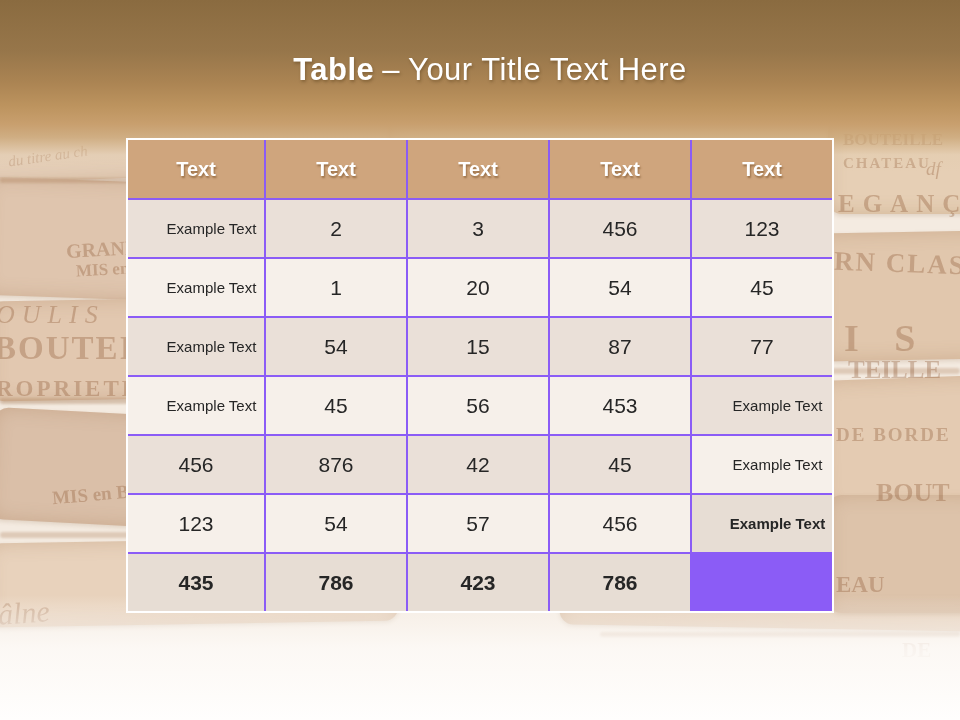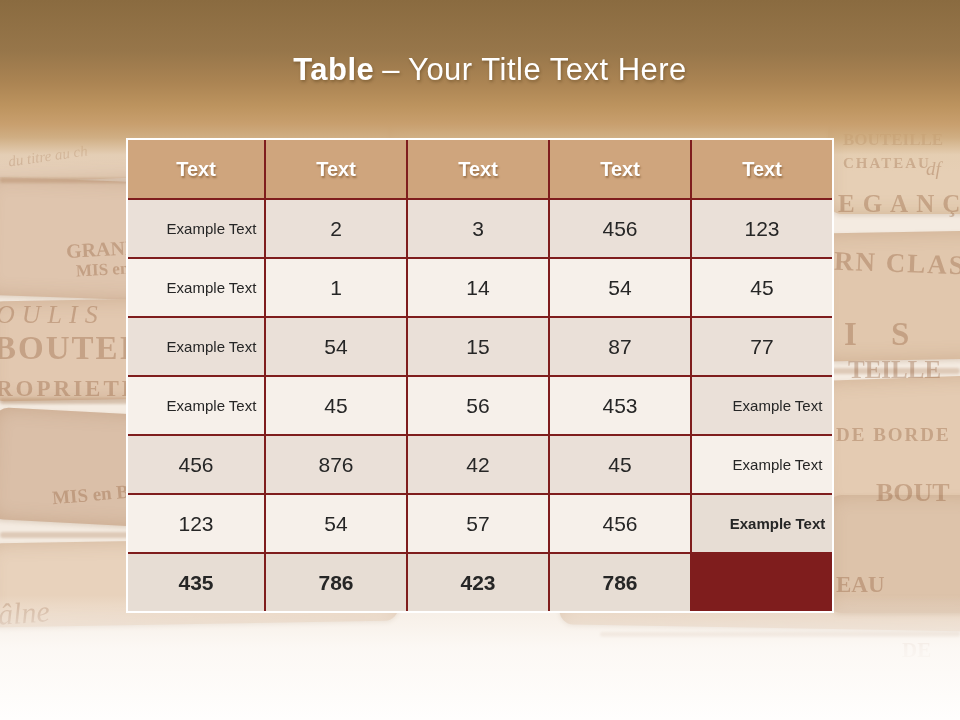--- a/index.html
+++ b/index.html
@@ -37,21 +37,21 @@
     position:absolute;top:52px;left:0;width:100%;text-align:center;
     color:#ffffff;font-size:31px;letter-spacing:.5px;
     text-shadow:1px 2px 3px rgba(70,45,15,.35);
   }
   .title .bold{font-weight:bold;margin-left:20px;}
   .title .dash{margin:0 8px;}
   
   .tbl{
     position:absolute;left:126px;top:138px;width:708px;box-sizing:border-box;
     display:grid;grid-template-columns:136px 140px 140px 140px 140px;
-    gap:2px;background:#7f1d1d;border:2px solid #ffffff;
+    gap:2px;background:#8b5cf6;border:2px solid #ffffff;
   }
   .cell{
     display:flex;align-items:center;justify-content:center;
     color:#262626;font-size:21px;
   }
   .cell.hdr{
     height:58px;background:#cfa57d;color:#ffffff;font-weight:bold;font-size:20px;
     text-shadow:1px 2px 2px rgba(110,70,30,.55);
   }
   .cell.lbl{font-size:15px;padding-left:31px;}
@@ -88,21 +88,21 @@
     <div class="cork-text script" style="left:-4px;top:300px;font-size:26px;letter-spacing:7px;">OULIS</div>
     <div class="cork-text" style="left:-6px;top:330px;font-size:33px;letter-spacing:2px;">BOUTEILLÉ</div>
     <div class="cork-text" style="left:-4px;top:376px;font-size:23px;letter-spacing:3px;">ROPRIETE</div>
     <div class="cork-text" style="left:52px;top:484px;font-size:19px;transform:rotate(-5deg);">MIS en B</div>
     <div class="cork-text script" style="left:-2px;top:596px;font-size:30px;transform:rotate(-4deg);opacity:.3;">âlne</div>
     <div class="cork-text" style="left:843px;top:130px;font-size:17px;">BOUTEILLE</div>
     <div class="cork-text" style="left:843px;top:155px;font-size:15px;letter-spacing:2px;">CHATEAU</div>
     <div class="cork-text script" style="left:926px;top:158px;font-size:19px;">df</div>
     <div class="cork-text" style="left:838px;top:190px;font-size:25px;letter-spacing:8px;">EGANÇ</div>
     <div class="cork-text" style="left:834px;top:248px;font-size:27px;transform:rotate(2deg);letter-spacing:2px;">RN CLAS</div>
-    <div class="cork-text" style="left:844px;top:316px;font-size:33px;letter-spacing:13px;">I S</div>
+    <div class="cork-text" style="left:844px;top:316px;font-size:38px;letter-spacing:13px;">I S</div>
     <div class="cork-text" style="left:848px;top:356px;font-size:25px;">TEILLE</div>
     <div class="cork-text" style="left:836px;top:424px;font-size:19px;letter-spacing:2px;">DE BORDE</div>
     <div class="cork-text" style="left:876px;top:478px;font-size:26px;">BOUT</div>
     <div class="cork-text" style="left:836px;top:572px;font-size:23px;">EAU</div>
     <div class="cork-text" style="left:902px;top:638px;font-size:21px;">DE</div>
   </div>
 
   <div class="top-grad"></div>
   <div class="bottom-fade"></div>
 
@@ -119,21 +119,21 @@
     <div class="cell hdr">Text</div>
 
     <div class="cell lbl row-a">Example Text</div>
     <div class="cell row-a">2</div>
     <div class="cell row-a">3</div>
     <div class="cell row-a">456</div>
     <div class="cell row-a">123</div>
 
     <div class="cell lbl row-b">Example Text</div>
     <div class="cell row-b">1</div>
-    <div class="cell row-b">14</div>
+    <div class="cell row-b">20</div>
     <div class="cell row-b">54</div>
     <div class="cell row-b">45</div>
 
     <div class="cell lbl row-a">Example Text</div>
     <div class="cell row-a">54</div>
     <div class="cell row-a">15</div>
     <div class="cell row-a">87</div>
     <div class="cell row-a">77</div>
 
     <div class="cell lbl row-b">Example Text</div>

